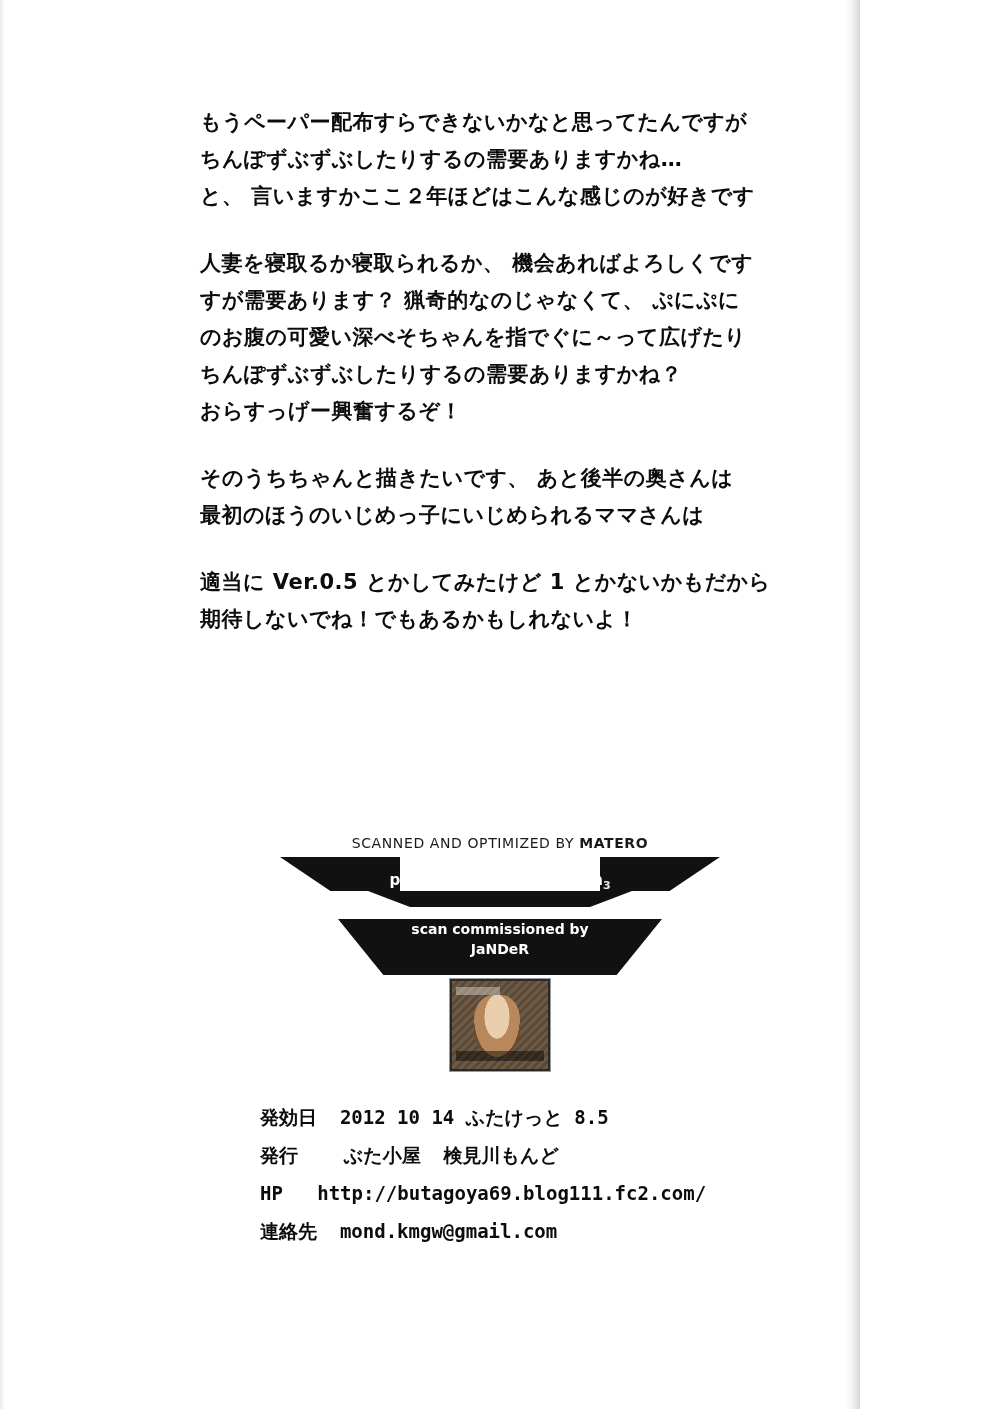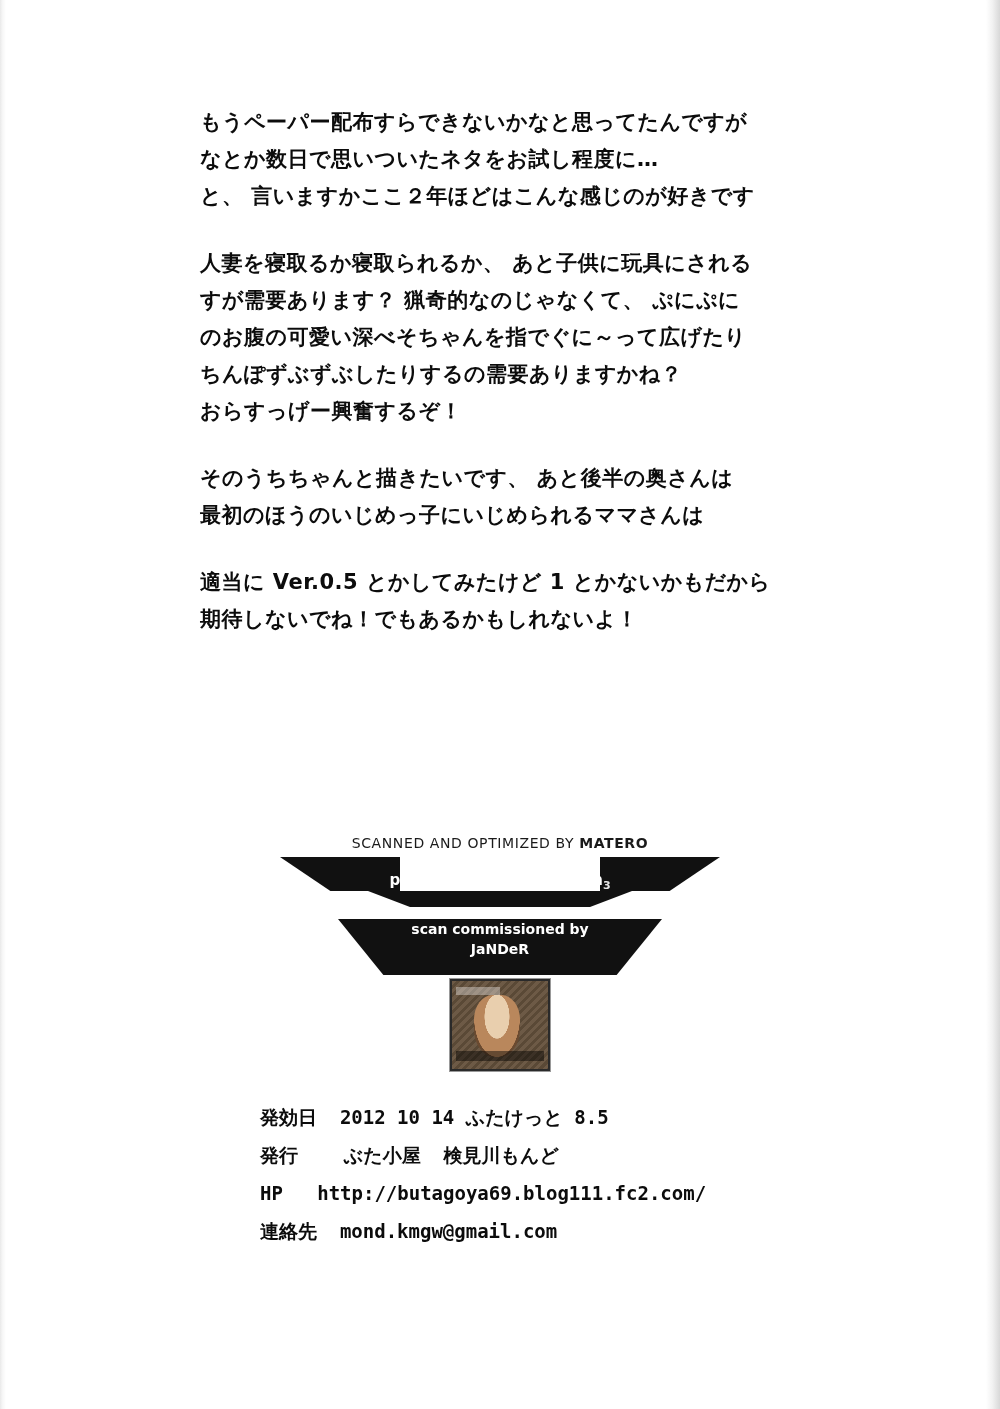--- a/index.html
+++ b/index.html
@@ -11,21 +11,21 @@
     width: 1000px;
     height: 1409px;
     position: relative;
     font-family: "DejaVu Sans", sans-serif;
     color: #111111;
     overflow: hidden;
   }
   .page {
     position: absolute;
     left: 0; top: 0;
-    width: 1000px;
+    width: 860px;
     height: 1409px;
     background: #ffffff;
   }
   
   .edge-right {
     position: absolute;
     right: 0; top: 0;
     width: 14px; height: 1409px;
     background: linear-gradient(to right, #ffffff 0%, #f2f2f2 45%, #d8d8d8 100%);
   }
@@ -192,26 +192,26 @@
 
 <div class="page">
 
   <div class="edge-left"></div>
   <div class="edge-right"></div>
 
   <div class="afterword">
 
     <div class="para">
       <div class="line">もうペーパー配布すらできないかなと思ってたんですが</div>
-      <div class="line">なとか数日で思いついたネタをお試し程度に…</div>
+      <div class="line">ちんぽずぶずぶしたりするの需要ありますかね…</div>
       <div class="line">と、 言いますかここ２年ほどはこんな感じのが好きです</div>
     </div>
 
     <div class="para">
-      <div class="line">人妻を寝取るか寝取られるか、 あと子供に玩具にされる</div>
+      <div class="line">人妻を寝取るか寝取られるか、 機会あればよろしくです</div>
       <div class="line">すが需要あります？ 猟奇的なのじゃなくて、 ぷにぷに</div>
       <div class="line">のお腹の可愛い深べそちゃんを指でぐに～って広げたり</div>
       <div class="line">ちんぽずぶずぶしたりするの需要ありますかね？</div>
       <div class="line">おらすっげー興奮するぞ！</div>
     </div>
 
     <div class="para">
       <div class="line">そのうちちゃんと描きたいです、 あと後半の奥さんは</div>
       <div class="line">最初のほうのいじめっ子にいじめられるママさんは</div>
     </div>

